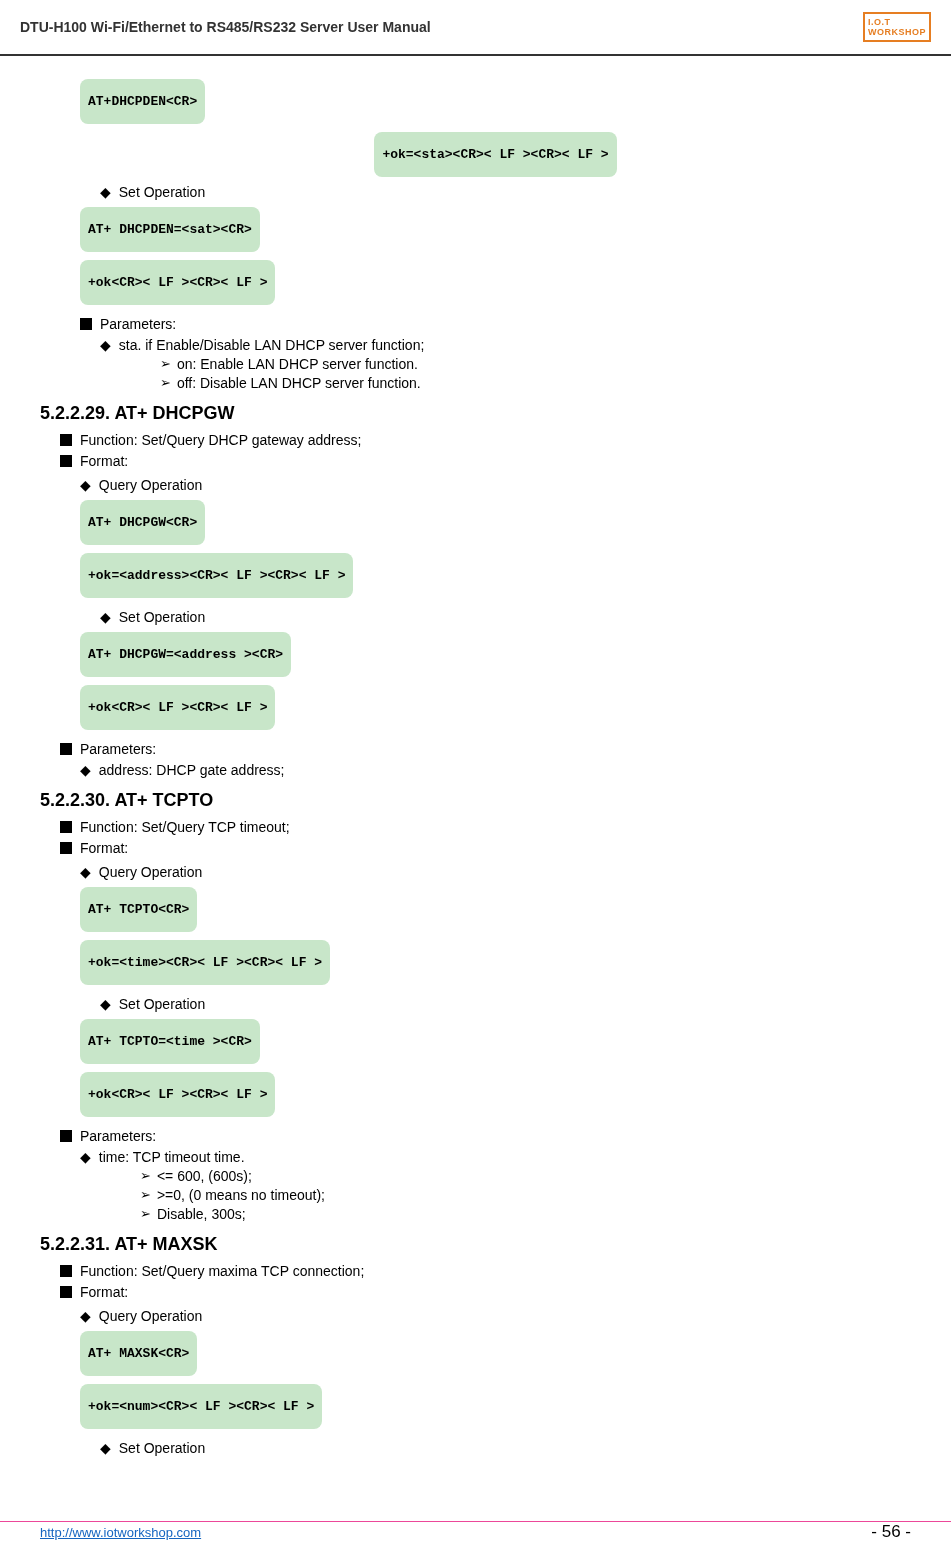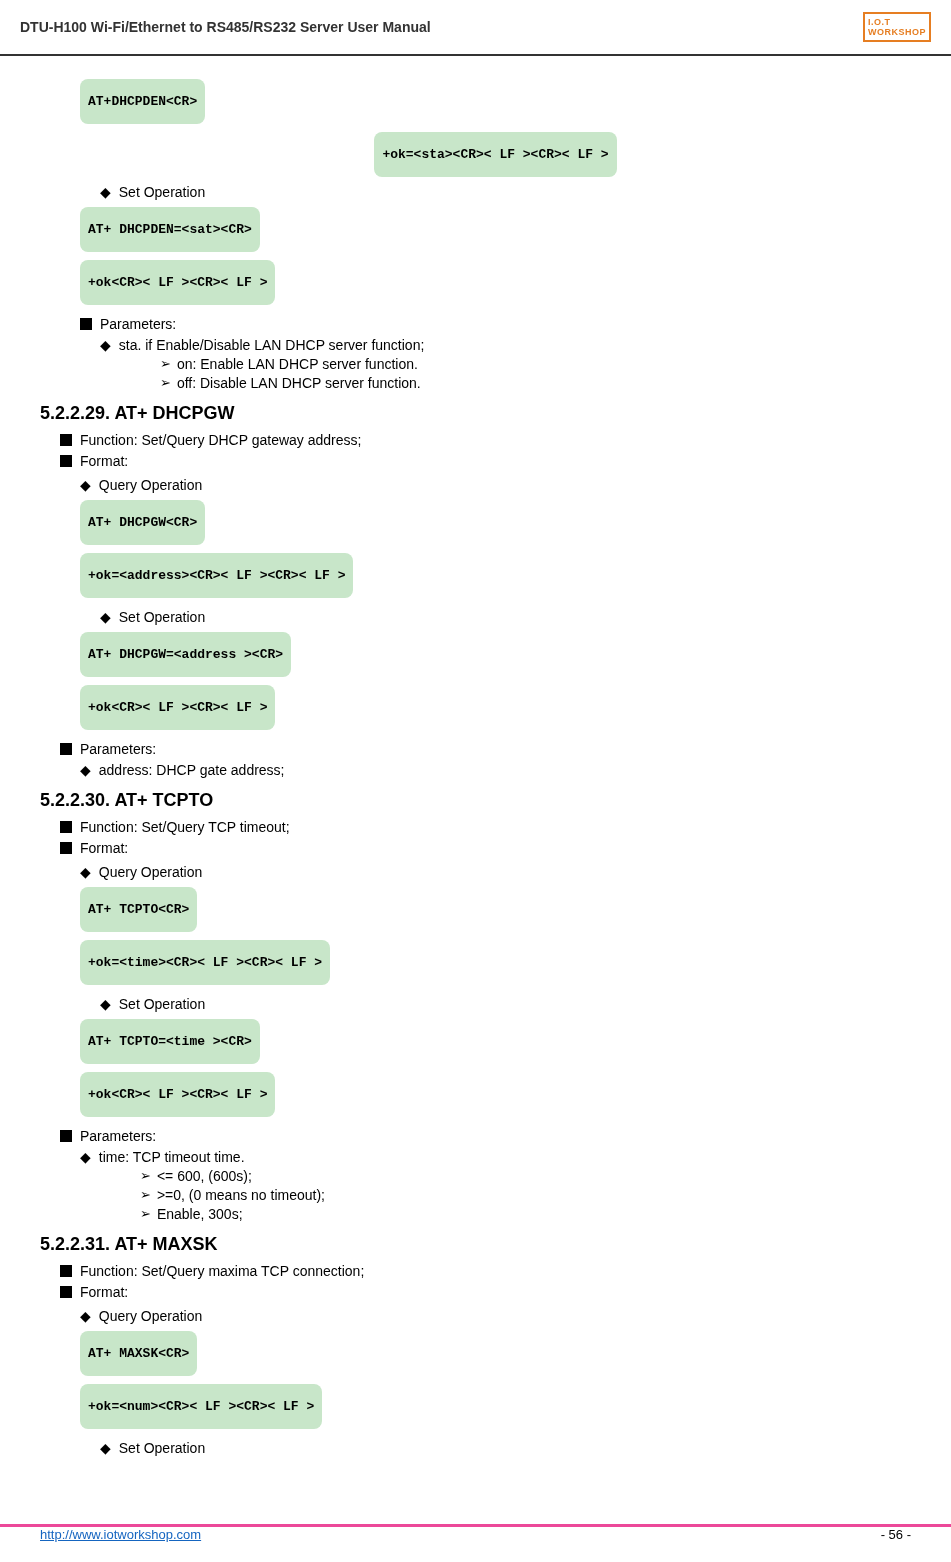--- a/index.html
+++ b/index.html
@@ -95,29 +95,29 @@
     }
     .page-footer {
       position: absolute;
       bottom: 20px;
       left: 0;
       right: 0;
       display: flex;
       justify-content: space-between;
       align-items: center;
       padding: 0 40px;
-      border-top: 3px solid #ec4899;
+      border-top: 1px solid #ec4899;
     }
     .footer-url {
       color: #1565c0;
       text-decoration: underline;
       font-size: 13px;
     }
     .footer-page {
-      font-size: 13px;
+      font-size: 17px;
     }
     .mb2 { margin-bottom: 2px; }
     .mb4 { margin-bottom: 4px; text-align: center; }
     .mb8 { margin-bottom: 8px; }
     .mt8 { margin-top: 8px; }
     .mt12 { margin-top: 12px; }
   </style>
 </head>
 <body>
 
@@ -284,21 +284,21 @@
         <div class="arrow-bullet mb2">
           <span class="arrow">➢</span>
           <span>&lt;= 600, (600s);</span>
         </div>
         <div class="arrow-bullet mb2">
           <span class="arrow">➢</span>
           <span>&gt;=0, (0 means no timeout);</span>
         </div>
         <div class="arrow-bullet mb2">
           <span class="arrow">➢</span>
-          <span>Enable, 300s;</span>
+          <span>Disable, 300s;</span>
         </div>
       </div>
     </div>
   </div>
 
   <div class="section-title mt12">5.2.2.31.  AT+ MAXSK</div>
 
   <div class="indent-1 mb4">
     <div class="square-bullet">
       <div class="square"></div>

